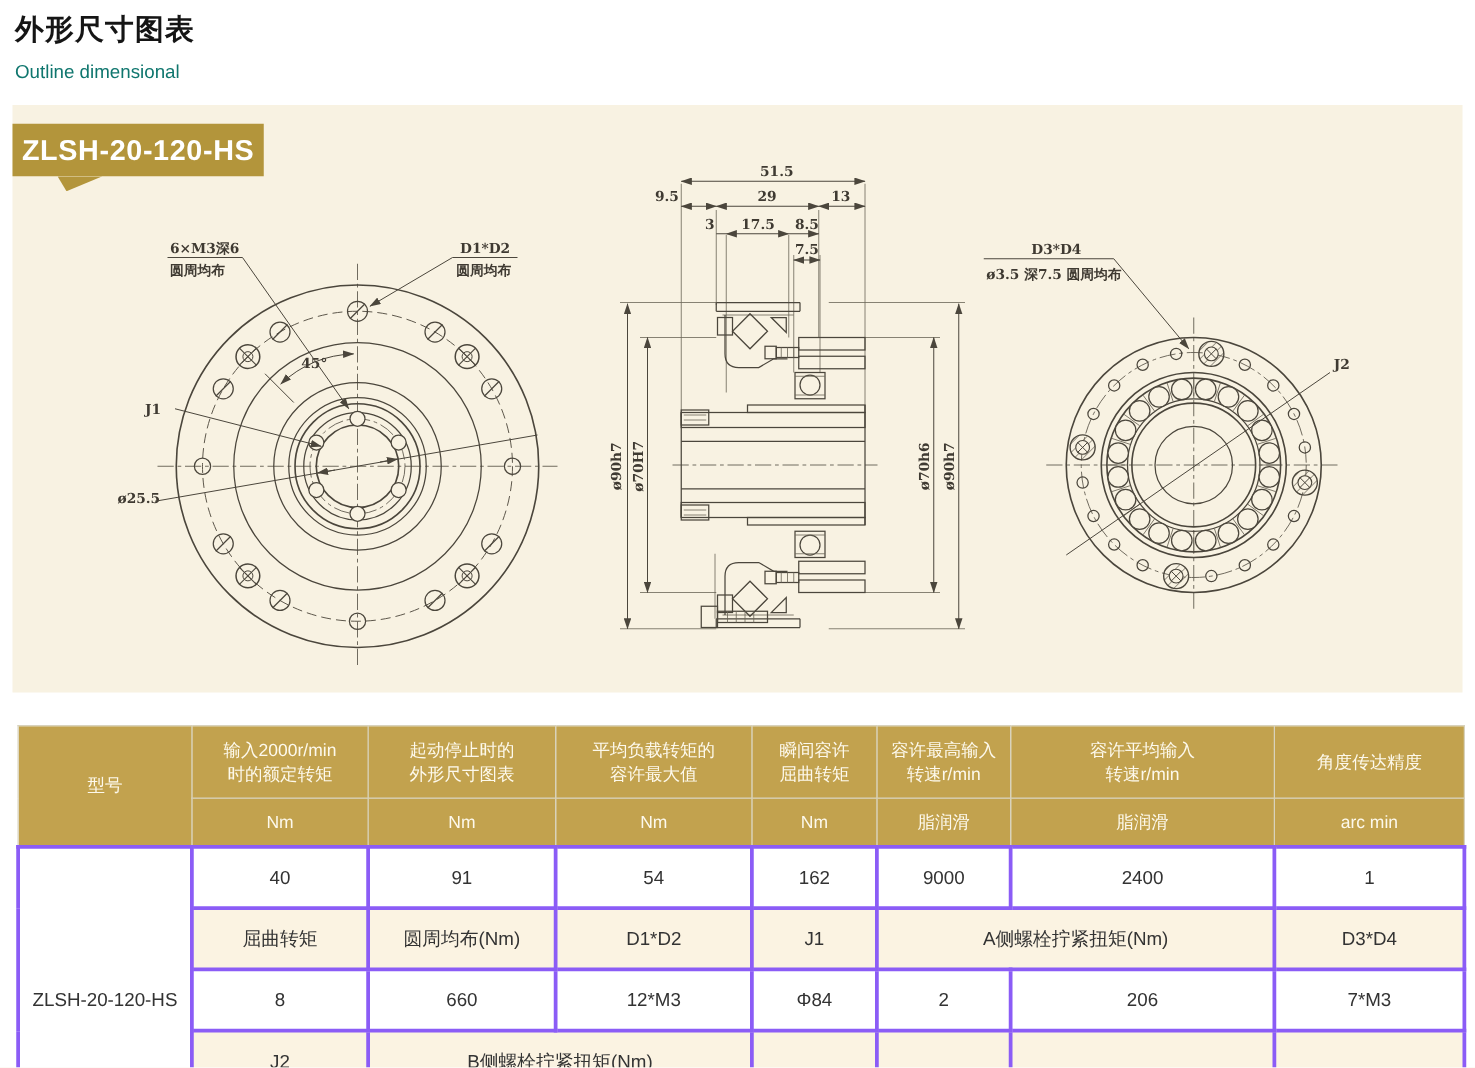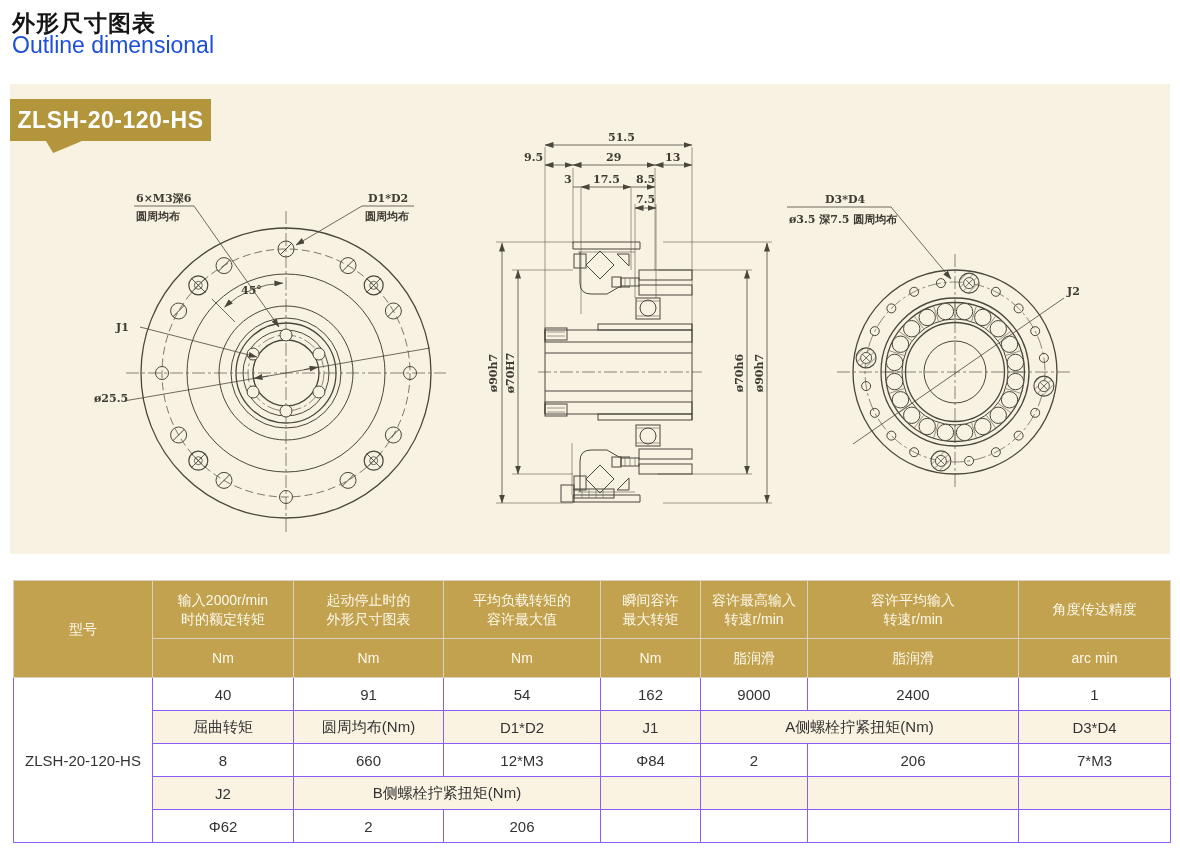--- a/index.html
+++ b/index.html
@@ -3,21 +3,21 @@
 <meta charset="utf-8">
 <style>
   :root{
     --accent_gold:#b3953b; --header_gold:#c2a24e; --panel_cream:#f8f2e2;
     --row_beige:#fbf3e2; --line_dark:#4b463c;
   }
   *{box-sizing:border-box;margin:0;padding:0}
   body{background:#fff;font-family:"Liberation Sans",sans-serif}
   .page{position:relative;width:1180px;height:854px;background:#fff;overflow:hidden}
   .title{position:absolute;left:12px;top:8px;font-size:23px;font-weight:bold;color:#151515;letter-spacing:1px}
-  .subtitle{position:absolute;left:12px;top:32px;font-size:23px;color:#1d4ed8}
+  .subtitle{position:absolute;left:12px;top:49px;font-size:15px;color:#0f766e}
   .panel{position:absolute;left:10px;top:84px;width:1160px;height:470px;background:var(--panel_cream)}
   .badge{position:absolute;left:0;top:15px;width:201px;height:42px;background:var(--accent_gold);
          color:#fff;font-size:23px;font-weight:bold;display:flex;align-items:center;justify-content:center;letter-spacing:.5px}
   .badge .tail{position:absolute;left:36px;top:42px;width:36px;height:12px;background:var(--accent_gold);
          clip-path:polygon(0 0,100% 0,20% 100%)}
   svg.drawings{position:absolute;left:0;top:0;width:1160px;height:470px}
   svg .oln{stroke:var(--line_dark);fill:none;stroke-width:1.3}
   svg .med{stroke:var(--line_dark);fill:none;stroke-width:1}
   svg .thin{stroke:#6d6759;fill:none;stroke-width:.65}
   svg .dimln{stroke:var(--line_dark);fill:none;stroke-width:.8}
@@ -25,21 +25,21 @@
   svg .dashc{stroke:#5d574b;fill:none;stroke-width:.8;stroke-dasharray:8 4}
   svg text{fill:#3f3a32;font-family:"DejaVu Serif",serif;font-size:11px;font-weight:700}
   svg text.vert{text-anchor:middle}
   
   .spec-table{position:absolute;left:13px;top:580px;border-collapse:collapse;table-layout:fixed;width:1157px}
   .spec-table th{background:var(--header_gold);color:#fdf9ec;font-weight:normal;font-size:14px;
       border:1px solid #d8d2bc;vertical-align:middle;text-align:center;line-height:1.3}
   .spec-table th .nm{white-space:pre-line}
   .spec-table thead tr:first-child{height:58px}
   .spec-table thead tr:last-child{height:39px}
-  .spec-table td{border:1px solid #8b5cf6;font-size:15px;color:#333;text-align:center;vertical-align:middle;height:33px;background:#fff}
+  .spec-table td{border:3px solid #8b5cf6;font-size:15px;color:#333;text-align:center;vertical-align:middle;height:49px;background:#fff}
   .spec-table tr.alt td{background:var(--row_beige)}
   .spec-table td.model{background:#fff;font-size:15px}
   .spec-table{border:1px solid #55534d}
 </style>
 </head>
 <body>
 
 <div class="page">
   <div class="title">外形尺寸图表</div>
   <div class="subtitle">Outline dimensional</div>
@@ -364,21 +364,21 @@
     <thead>
       <tr>
         <th rowspan="2"><span class="nm">型号</span></th>
         <th><span class="nm">输入2000r/min
 时的额定转矩</span></th>
         <th><span class="nm">起动停止时的
 外形尺寸图表</span></th>
         <th><span class="nm">平均负载转矩的
 容许最大值</span></th>
         <th><span class="nm">瞬间容许
-最大转矩</span></th>
+屈曲转矩</span></th>
         <th><span class="nm">容许最高输入
 转速r/min</span></th>
         <th><span class="nm">容许平均输入
 转速r/min</span></th>
         <th><span class="nm">角度传达精度</span></th>
       </tr>
       <tr>
         <th>Nm</th>
         <th>Nm</th>
         <th>Nm</th>

